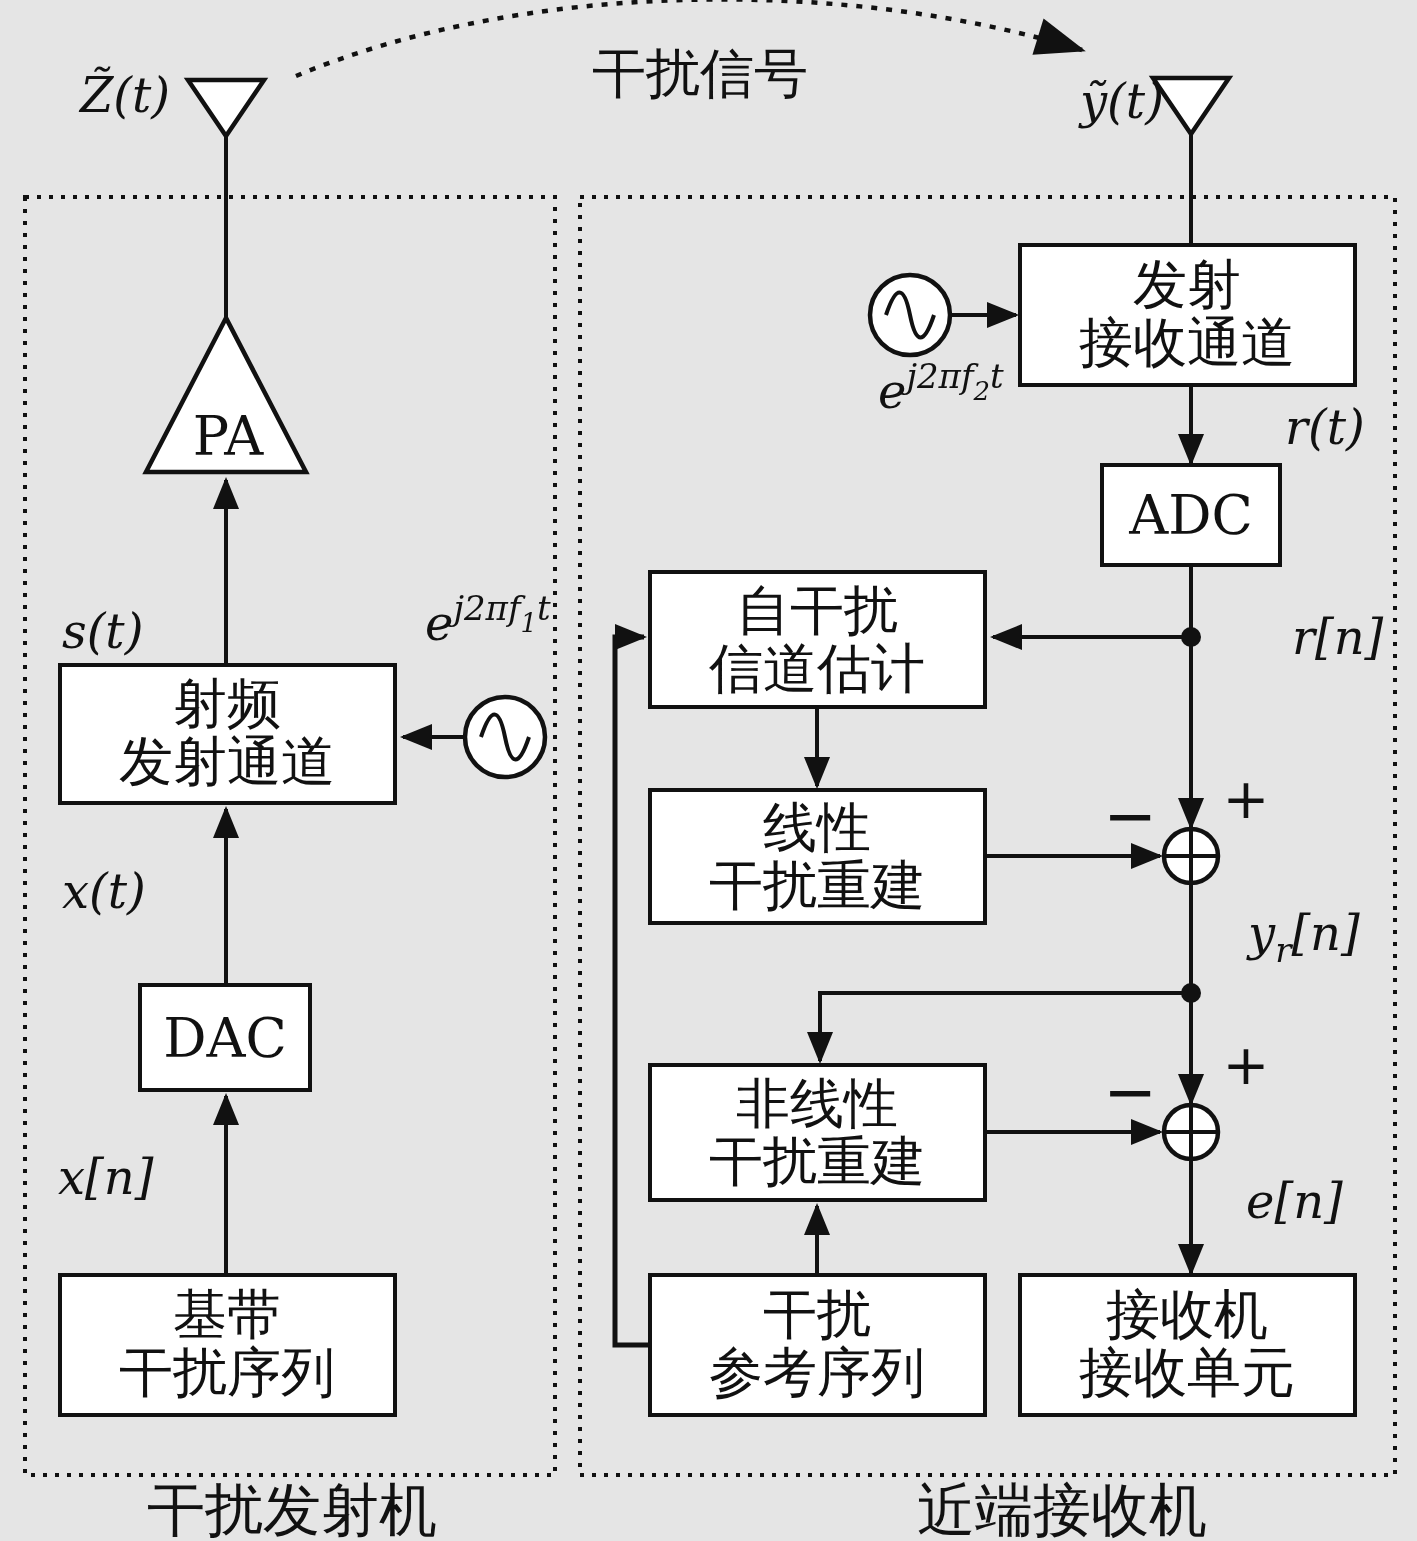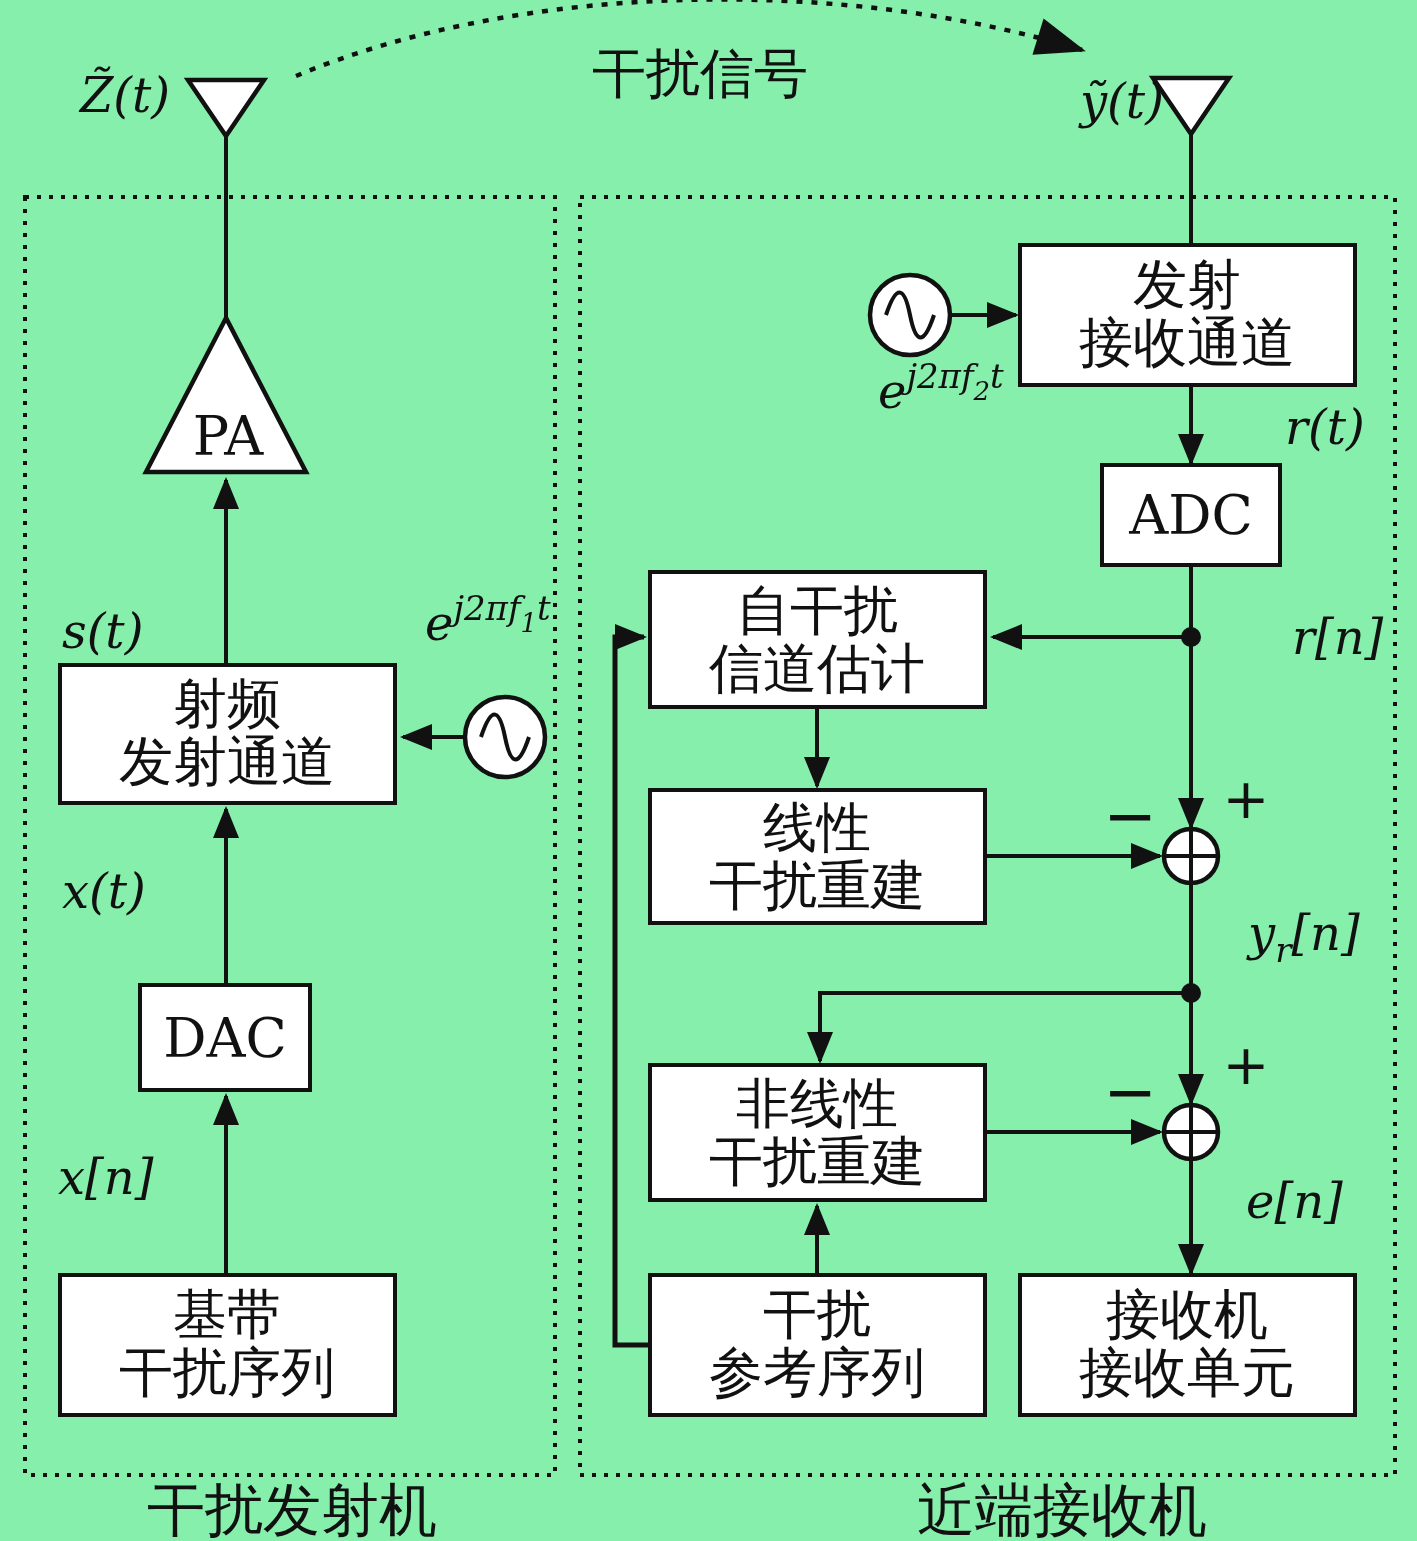--- a/index.html
+++ b/index.html
@@ -4,21 +4,21 @@
 <style>
   html, body {
     margin: 0;
     padding: 0;
     background: #ffffff;
   }
   .stage {
     position: relative;
     width: 1417px;
     height: 1541px;
-    background: #86efac;
+    background: #e5e5e5;
   }
   svg { display: block; }
   .wire   { stroke: #111; stroke-width: 4; fill: none; }
   .wire-thick { stroke: #111; stroke-width: 5; fill: none; }
   .box    { fill: #fff; stroke: #111; stroke-width: 4; }
   .shape  { fill: #fff; stroke: #111; stroke-width: 4.5; }
   .dashedborder { fill: none; stroke: #111; stroke-width: 4; stroke-dasharray: 4 8; }
   .dashedarc { fill: none; stroke: #111; stroke-width: 4.5; stroke-dasharray: 6 9; }
   .nodedot { fill: #111; stroke: none; }
   .cn {

